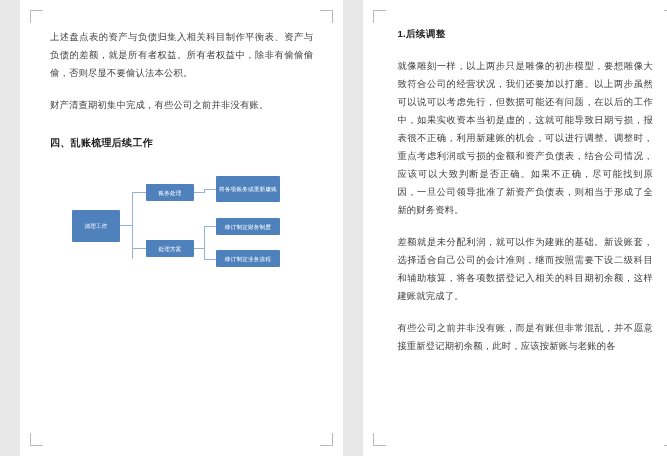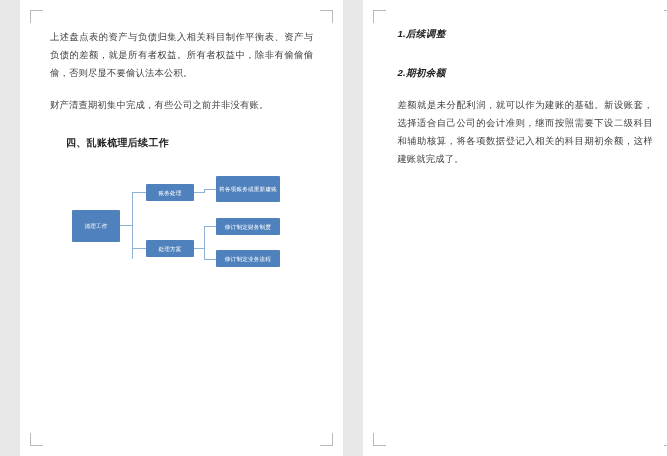--- a/index.html
+++ b/index.html
@@ -38,30 +38,29 @@
     line-height:18px;
     color:#3d3d3d;
     margin:0 0 14px 0;
     text-align:justify;
     letter-spacing:0.2px;
   }
   h3.heading{
     font-size:10px;
     font-weight:bold;
     color:#222;
-    margin:22px 0 16px 16px;
+    margin:22px 0 16px 0;
     letter-spacing:0.3px;
   }
   h3.sub{
     font-size:9.6px;
     font-weight:bold;
     color:#222;
     margin:0 0 16px 0;
     letter-spacing:0.3px;
-    font-style:italic;
   }
   h3.sub.gap{margin-top:26px;}
 
   
   .diagram{
     position:relative;
     width:272px;height:120px;
     margin-top:6px;
   }
   .node{
@@ -128,18 +127,19 @@
     </div>
   </div>
 
   <div class="page right">
     <div class="mark tl"></div>
     <div class="mark tr"></div>
     <div class="mark bl"></div>
     <div class="mark br"></div>
 
     <h3 class="sub first">1.后续调整</h3>
+    <p class="body">就像雕刻一样，以上两步只是雕像的初步模型，要想雕像大致符合公司的经营状况，我们还要加以打磨。以上两步虽然可以说可以考虑先行，但数据可能还有问题，在以后的工作中，如果实收资本当初是虚的，这就可能导致日期亏损，报表很不正确，利用新建账的机会，可以进行调整。调整时，重点考虑利润或亏损的金额和资产负债表，结合公司情况，应该可以大致判断是否正确。如果不正确，尽可能找到原因，一旦公司领导批准了新资产负债表，则相当于形成了全新的财务资料。</p>
 
-    <h3 class="sub gap">2.期初余额</h3>
     <p class="body">差额就是未分配利润，就可以作为建账的基础。新设账套，选择适合自己公司的会计准则，继而按照需要下设二级科目和辅助核算，将各项数据登记入相关的科目期初余额，这样建账就完成了。</p>
+    <p class="body">有些公司之前并非没有账，而是有账但非常混乱，并不愿意接重新登记期初余额，此时，应该按新账与老账的各</p>
   </div>
 
 </div>
 
 </body></html>

